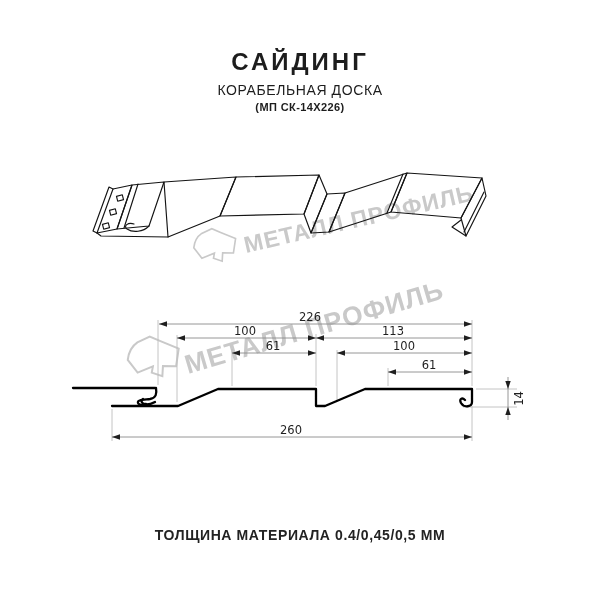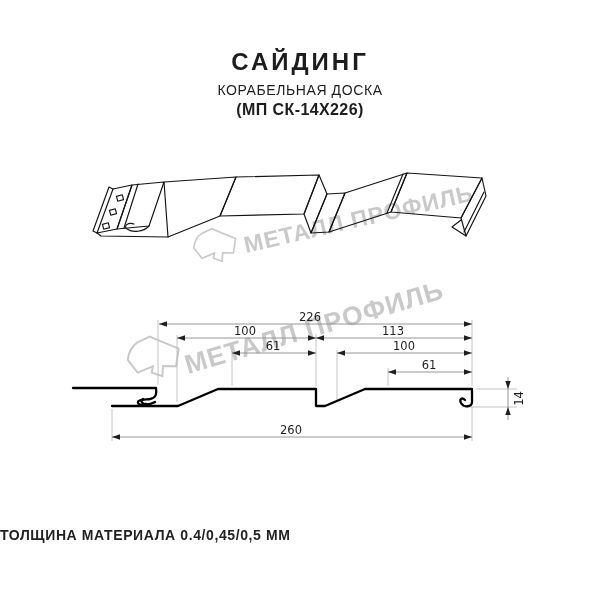--- a/index.html
+++ b/index.html
@@ -1,22 +1,22 @@
 <!DOCTYPE html>
 <html><head>
 <meta charset="utf-8">
 <style>
   html,body{margin:0;padding:0;background:#fff;}
   .page{position:relative;width:600px;height:600px;background:#ffffff;overflow:hidden;
         font-family:"Liberation Sans",sans-serif;color:#1d1d1d;}
   .title-block{position:absolute;top:50px;left:0;width:600px;text-align:center;line-height:1;}
   .title-main{font-size:24px;font-weight:900;letter-spacing:3px;}
   .title-sub{font-size:14px;font-weight:400;letter-spacing:.6px;margin-top:9px;}
-  .title-model{font-size:16px;font-weight:700;letter-spacing:.4px;margin-top:5px;}
-  .footer-note{position:absolute;top:527px;left:0;width:600px;
+  .title-model{font-size:11px;font-weight:700;letter-spacing:.4px;margin-top:5px;}
+  .footer-note{position:absolute;top:527px;left:0;width:600px;text-align:center;
                font-size:14px;font-weight:700;letter-spacing:.6px;color:#222;}
   svg.art{position:absolute;left:0;top:0;width:600px;height:600px;}
   .wm-text{font-family:"Liberation Sans",sans-serif;font-weight:700;letter-spacing:1px;}
   .dim-label{font-family:"DejaVu Sans",sans-serif;font-size:11.5px;fill:#1f1f1f;}
   .f3d{fill:none;stroke:#141414;stroke-width:1.15;stroke-linejoin:round;stroke-linecap:round;}
   .prof{fill:none;stroke:#000;stroke-width:2.3;stroke-linejoin:round;stroke-linecap:round;}
   .ext{fill:none;stroke:#bdbdbd;stroke-width:0.9;}
   .dim{fill:none;stroke:#8a8a8a;stroke-width:0.9;}
   .arr{fill:#1f1f1f;stroke:none;}
 </style>

